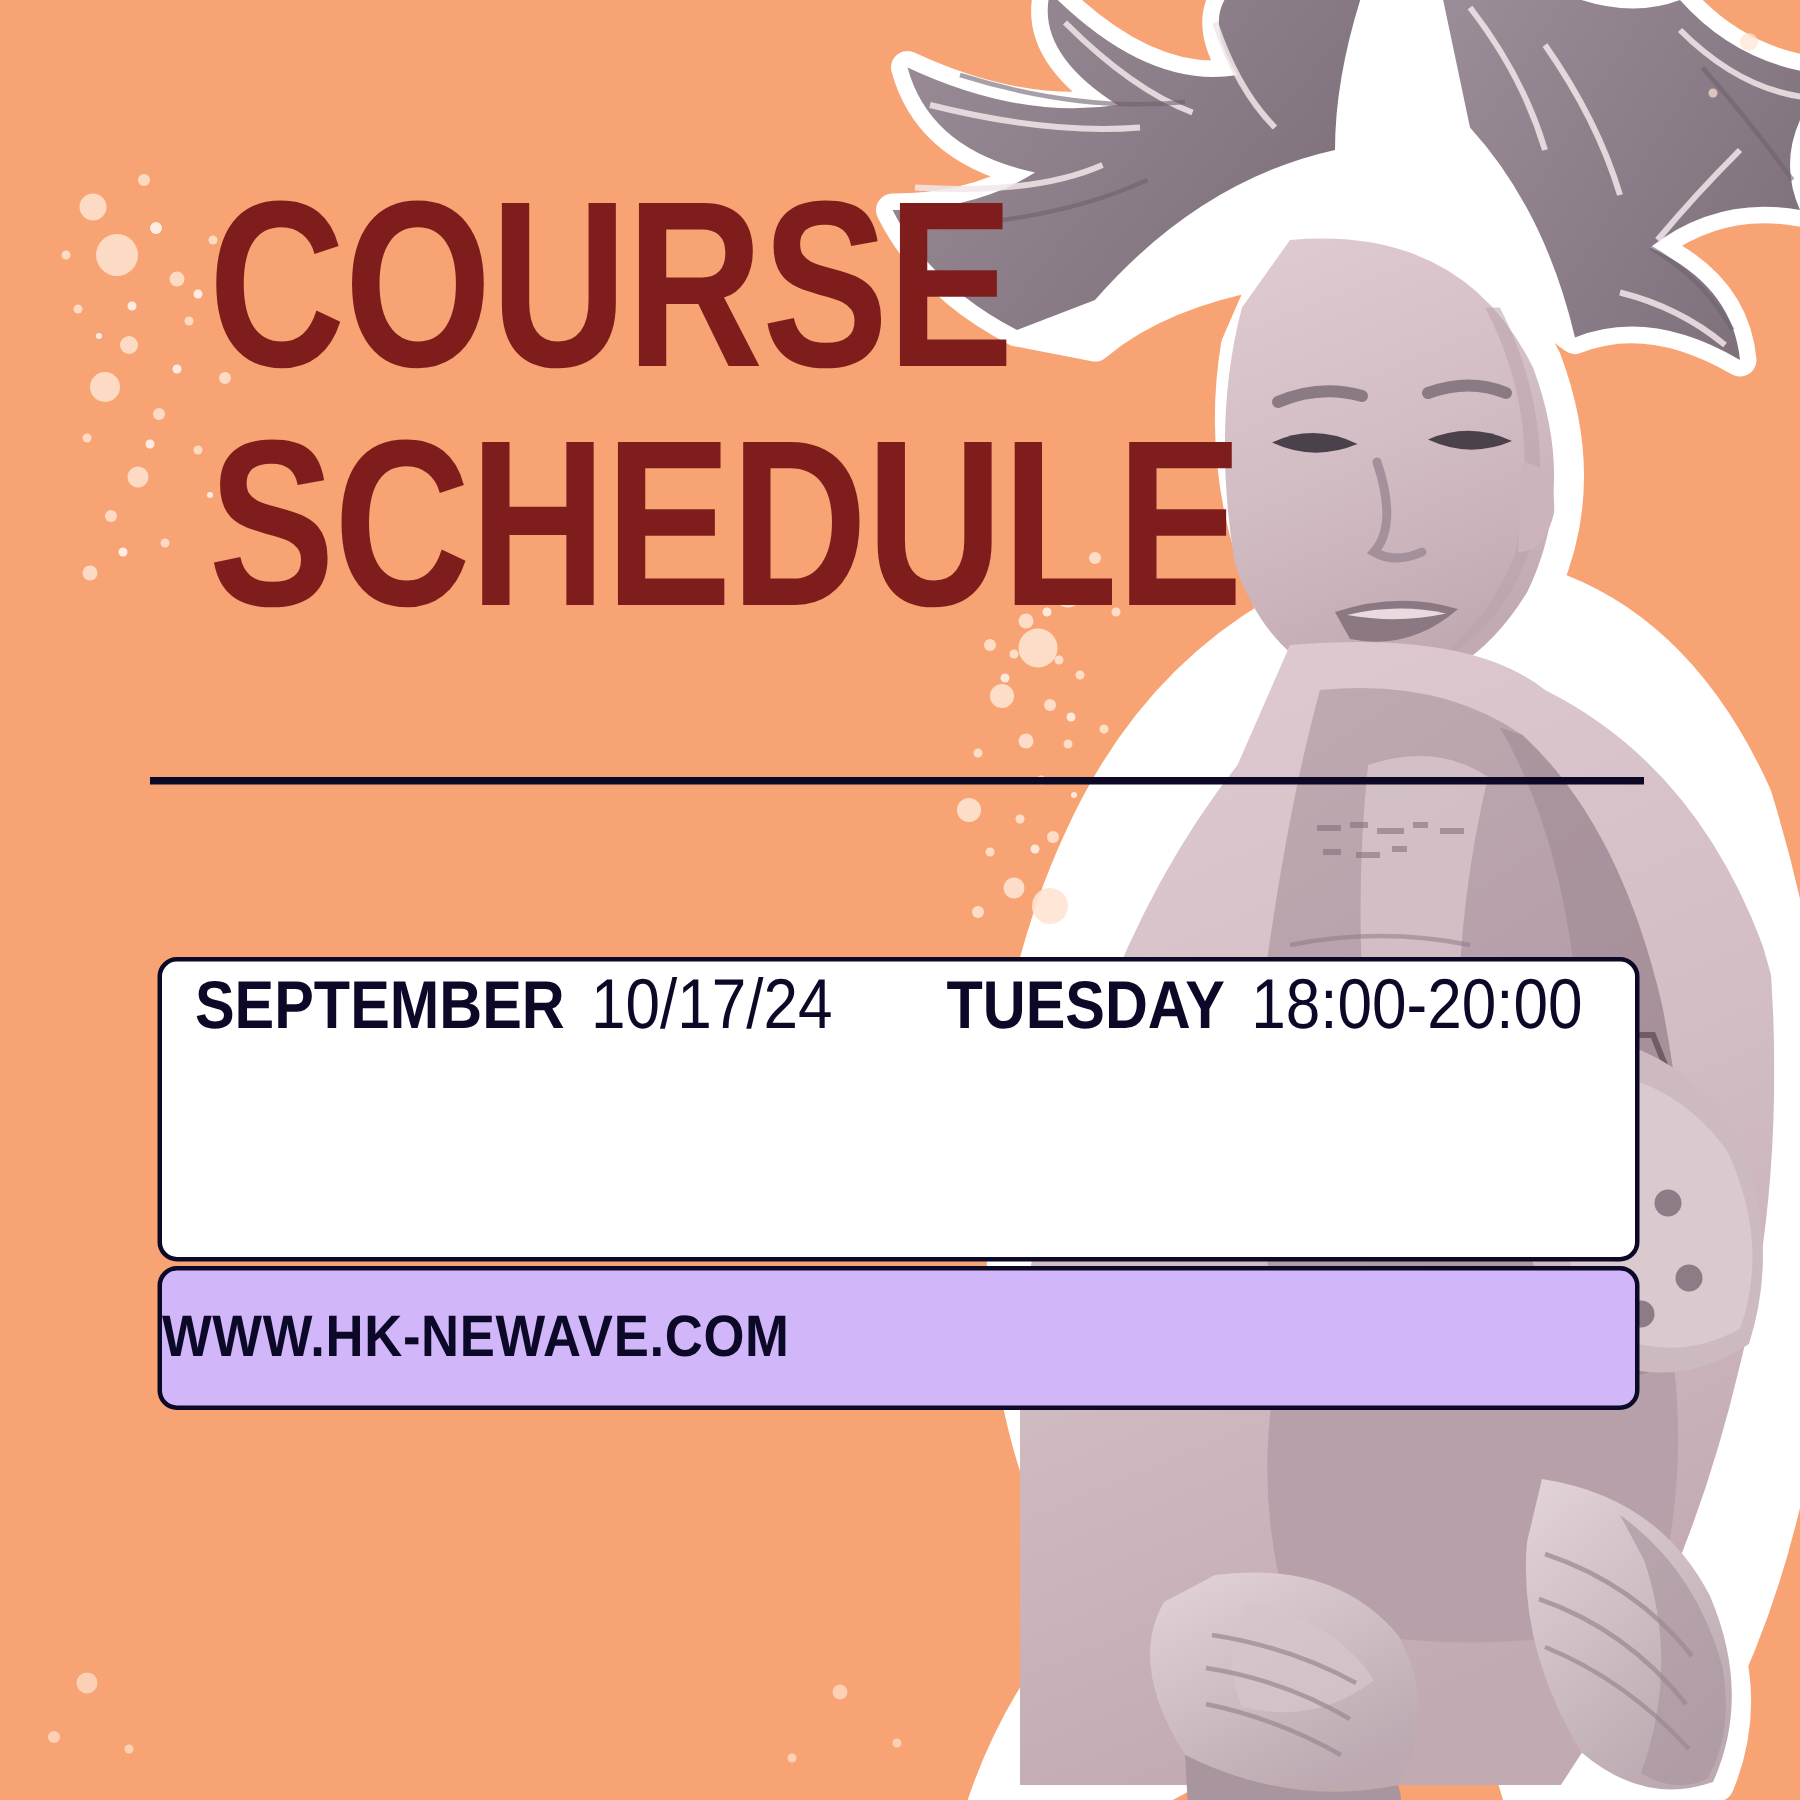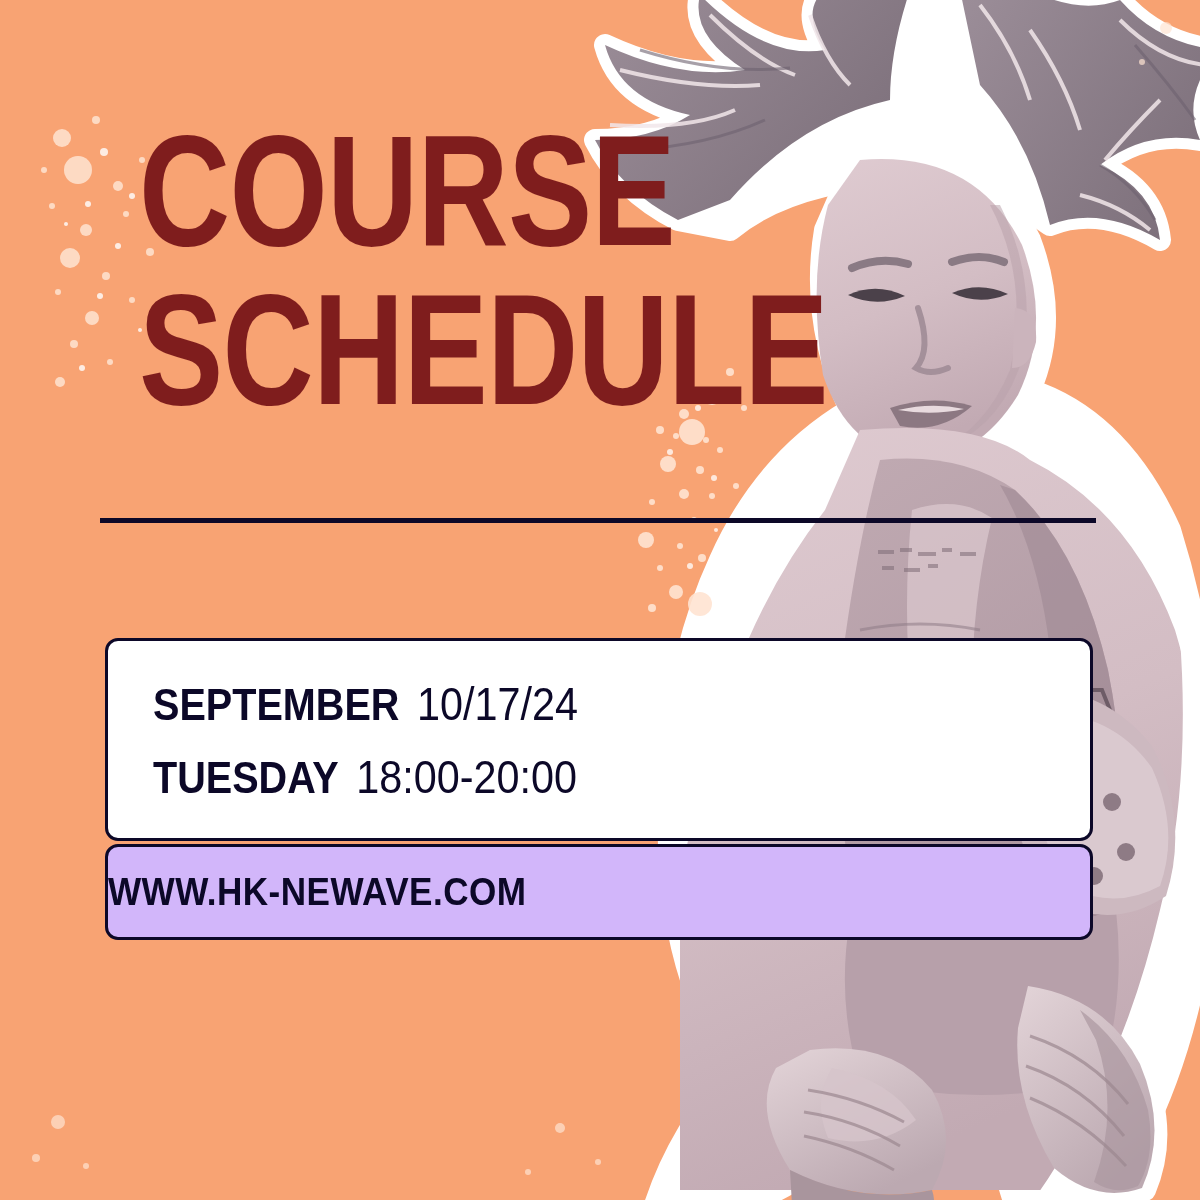--- a/index.html
+++ b/index.html
@@ -84,21 +84,21 @@
 
   .card-venue{
     background:#EDD1C0;
     height:133px;
     padding-left:45px;
   }
   .card-datetime{
     background:#FFFFFF;
     height:203px;
     padding-left:45px;
-    flex-direction:column;
+    flex-direction:row;
     align-items:flex-start;
     justify-content:center;
     gap:18px;
   }
   .card-url{
     background:#D2B6FA;
     height:96px;
   }
 
   .venue-text{

